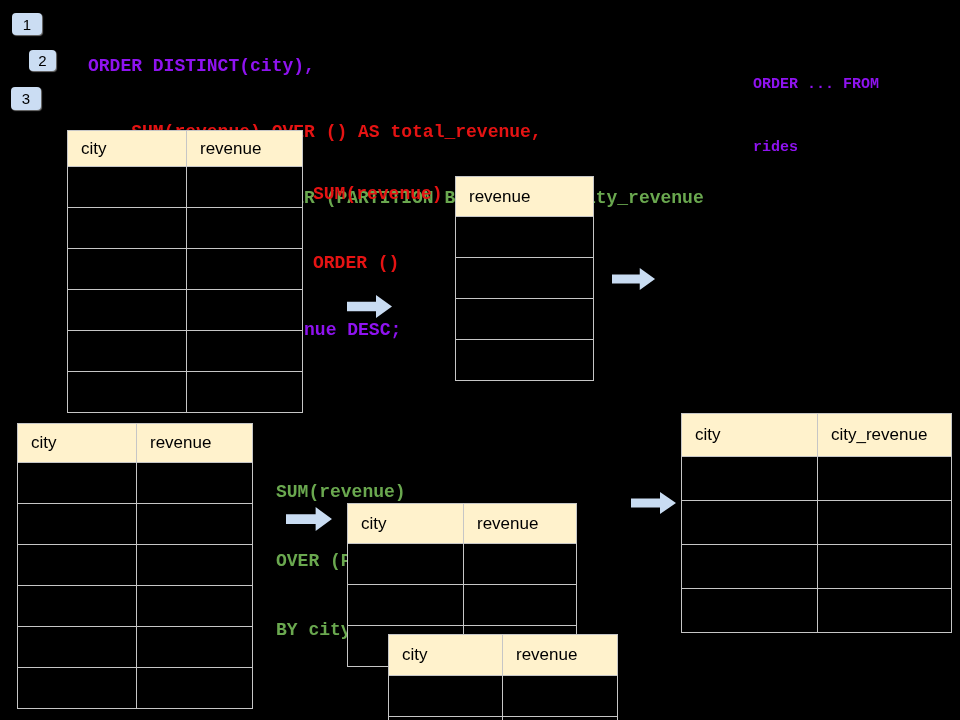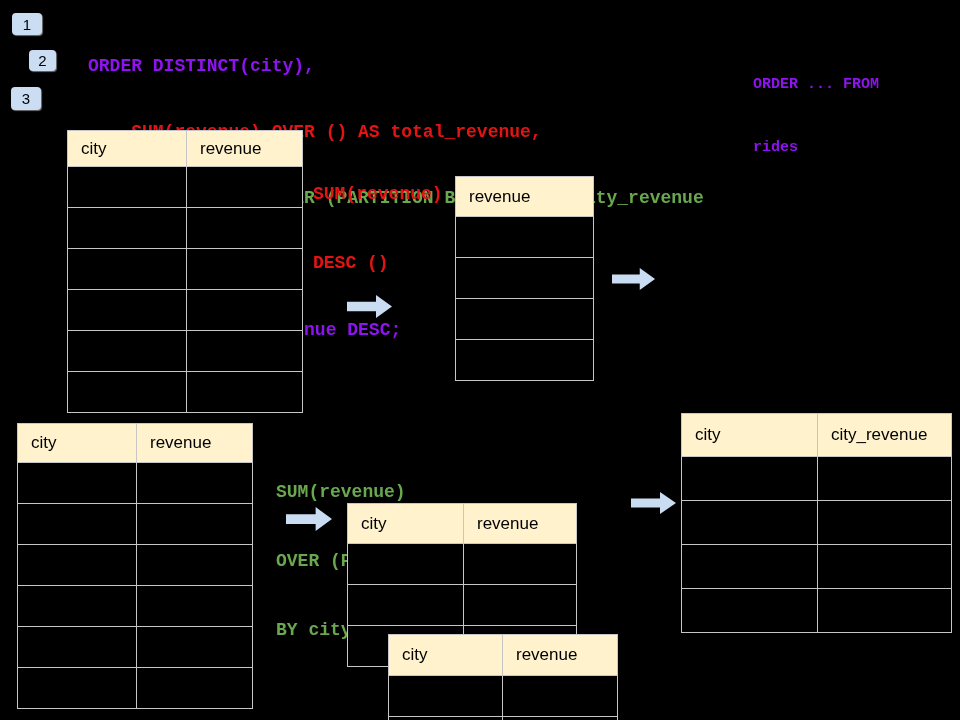--- a/index.html
+++ b/index.html
@@ -91,21 +91,21 @@
     <div class="c-purple">  ORDER by city_revenue DESC;</div>
   </div>
 
   <div class="code c-purple" id="from-note">
     <div>ORDER ... FROM</div>
     <div>rides</div>
   </div>
 
   <div class="code c-red" id="total-note">
     <div>SUM(revenue)</div>
-    <div>DESC ()</div>
+    <div>ORDER ()</div>
   </div>
 
   <div class="code c-green" id="partition-note">
     <div>SUM(revenue)</div>
     <div>OVER (PARTITION</div>
     <div>BY city)</div>
   </div>
 
   <table class="grid" id="table-rides-top">
       <thead>

